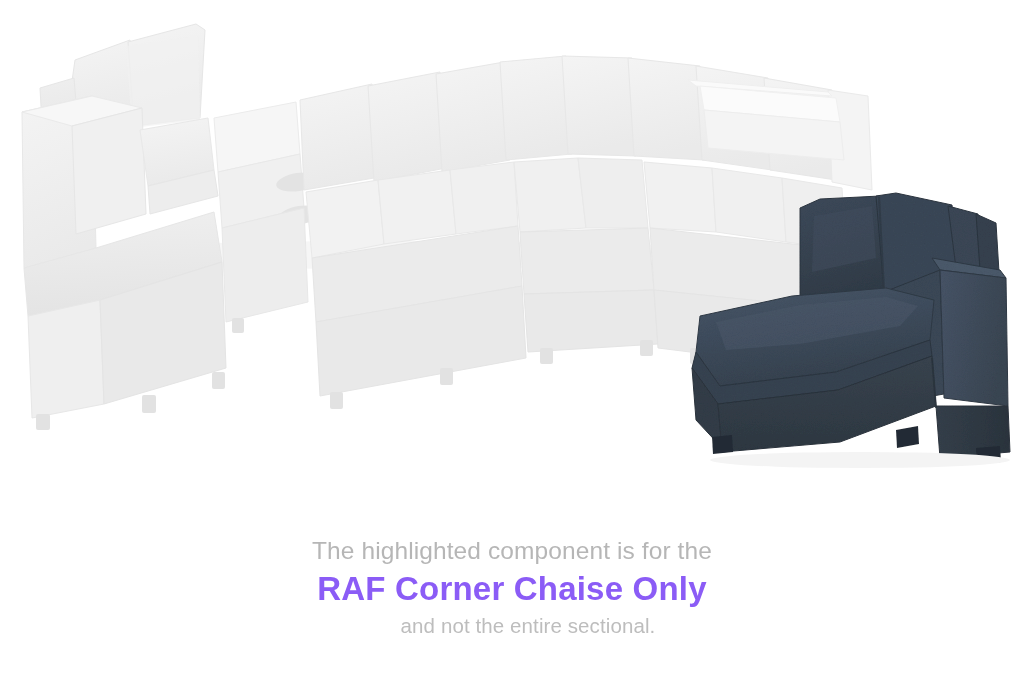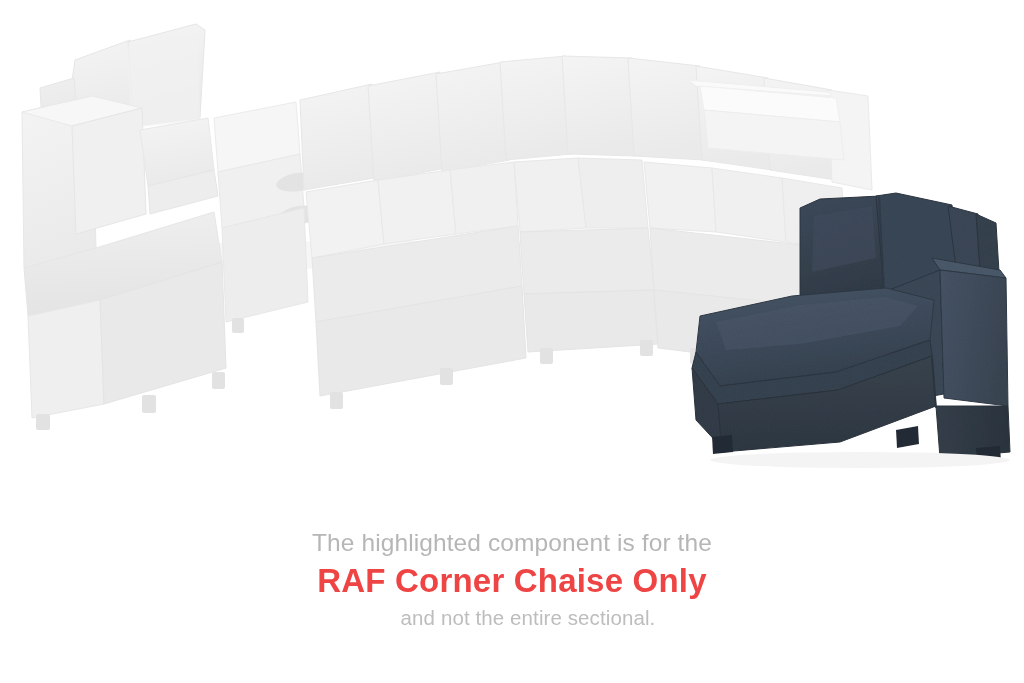--- a/index.html
+++ b/index.html
@@ -41,27 +41,28 @@
     width: 1024px;
     text-align: center;
   }
   #caption-line-1 {
     display: block;
     font-size: 24.5px;
     line-height: 30px;
     font-weight: 400;
     color: #b6b6b6;
     letter-spacing: .1px;
+    margin-top: 8px;
   }
   #caption-line-2 {
     display: block;
     font-size: 33px;
     line-height: 42px;
     font-weight: 700;
-    color: #ef4444;
+    color: #8b5cf6;
     letter-spacing: .2px;
     margin-top: 2px;
   }
   #caption-line-3 {
     display: block;
     font-size: 20.5px;
     line-height: 26px;
     font-weight: 400;
     color: #bdbdbd;
     letter-spacing: .1px;

